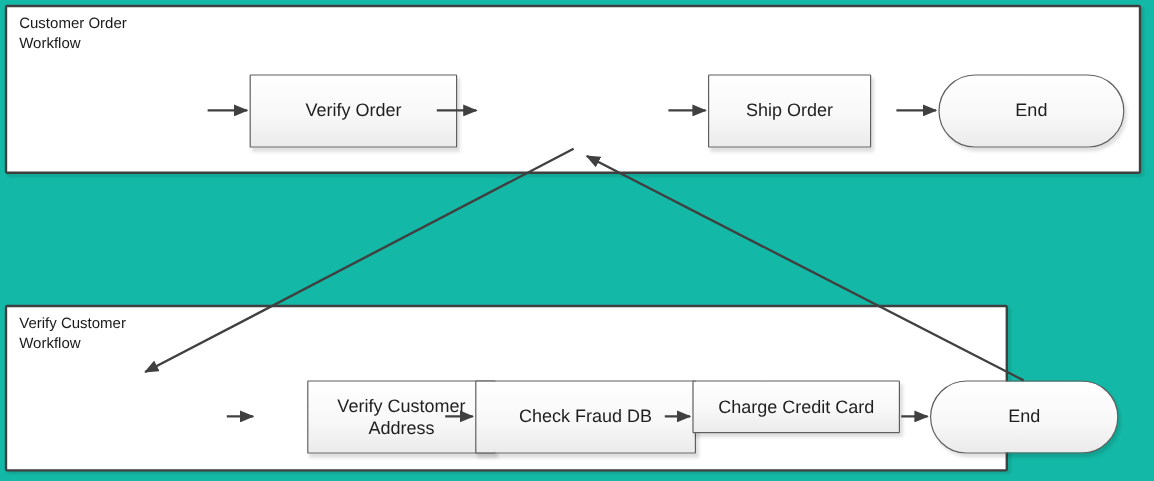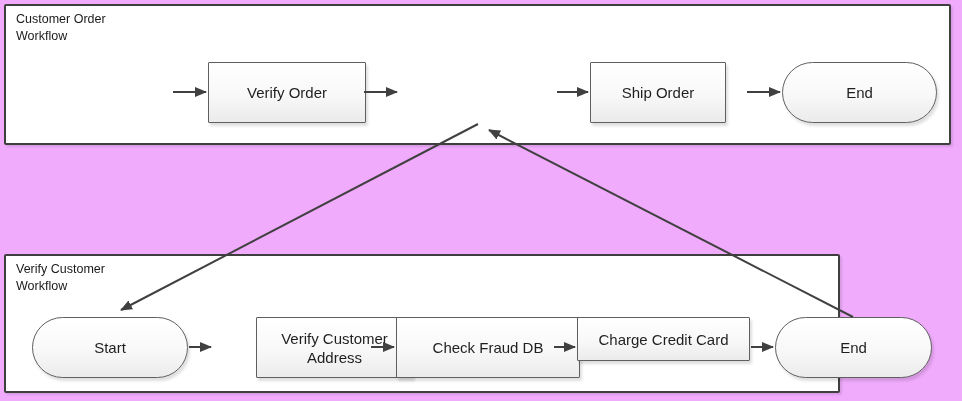--- a/index.html
+++ b/index.html
@@ -1,20 +1,20 @@
 <!DOCTYPE html>
 <html><head>
 <meta charset="utf-8">
 <style>
   html, body { margin: 0; padding: 0; background: #ffffff; }
   .canvas {
     position: relative;
     width: 962px;
     height: 401px;
-    background: #f0abfc;
+    background: #14b8a6;
     font-family: "Liberation Sans", sans-serif;
     overflow: hidden;
   }
   .frame {
     position: absolute;
     box-sizing: border-box;
     border: 2px solid #3f3f3f;
     border-radius: 2px;
     background: #ffffff;
     box-shadow: 2px 2px 2px rgba(0,0,0,0.10);
@@ -43,21 +43,21 @@
     color: #1f1f1f;
     background: linear-gradient(180deg, #ffffff 0%, #f8f8f8 55%, #ebebeb 100%);
     border: 1px solid #5f5f5f;
     box-shadow: 2px 3px 3px rgba(0,0,0,0.13);
   }
   .process { border-radius: 1px; }
   .terminator { border-radius: 31px; }
 
   
   #n-customer-order { left: 20px;  top: 61px; width: 152px; height: 61px; }
-  #n-verify-order   { left: 208px; top: 62px; width: 158px; height: 61px; }
+  #n-verify-order   { left: 208px; top: 62px; width: 173px; height: 61px; }
   #n-child-workflow { left: 399px; top: 61px; width: 157px; height: 62px; }
   #n-ship-order     { left: 590px; top: 62px; width: 136px; height: 61px; }
   #n-end-top        { left: 782px; top: 62px; width: 155px; height: 61px; }
 
   
   #n-start          { left: 32px;  top: 317px; width: 156px; height: 61px; }
   #n-verify-address { left: 213px; top: 317px; width: 157px; height: 61px; margin-left: 43px; }
   #n-check-fraud    { left: 396px; top: 317px; width: 184px; height: 61px; }
   #n-charge-card    { left: 577px; top: 317px; width: 173px; height: 44px; }
   #n-end-bottom     { left: 775px; top: 317px; width: 157px; height: 61px; }
@@ -89,23 +89,20 @@
   <div class="node process" id="n-verify-order">
     <span>Verify Order</span>
   </div>
   <div class="node process" id="n-ship-order">
     <span>Ship Order</span>
   </div>
   <div class="node terminator" id="n-end-top">
     <span>End</span>
   </div>
 
-  <div class="node terminator" id="n-start">
-    <span>Start</span>
-  </div>
   <div class="node process" id="n-verify-address">
     <span>Verify Customer Address</span>
   </div>
   <div class="node process" id="n-check-fraud">
     <span>Check Fraud DB</span>
   </div>
   <div class="node process" id="n-charge-card">
     <span>Charge Credit Card</span>
   </div>
   <div class="node terminator" id="n-end-bottom">

